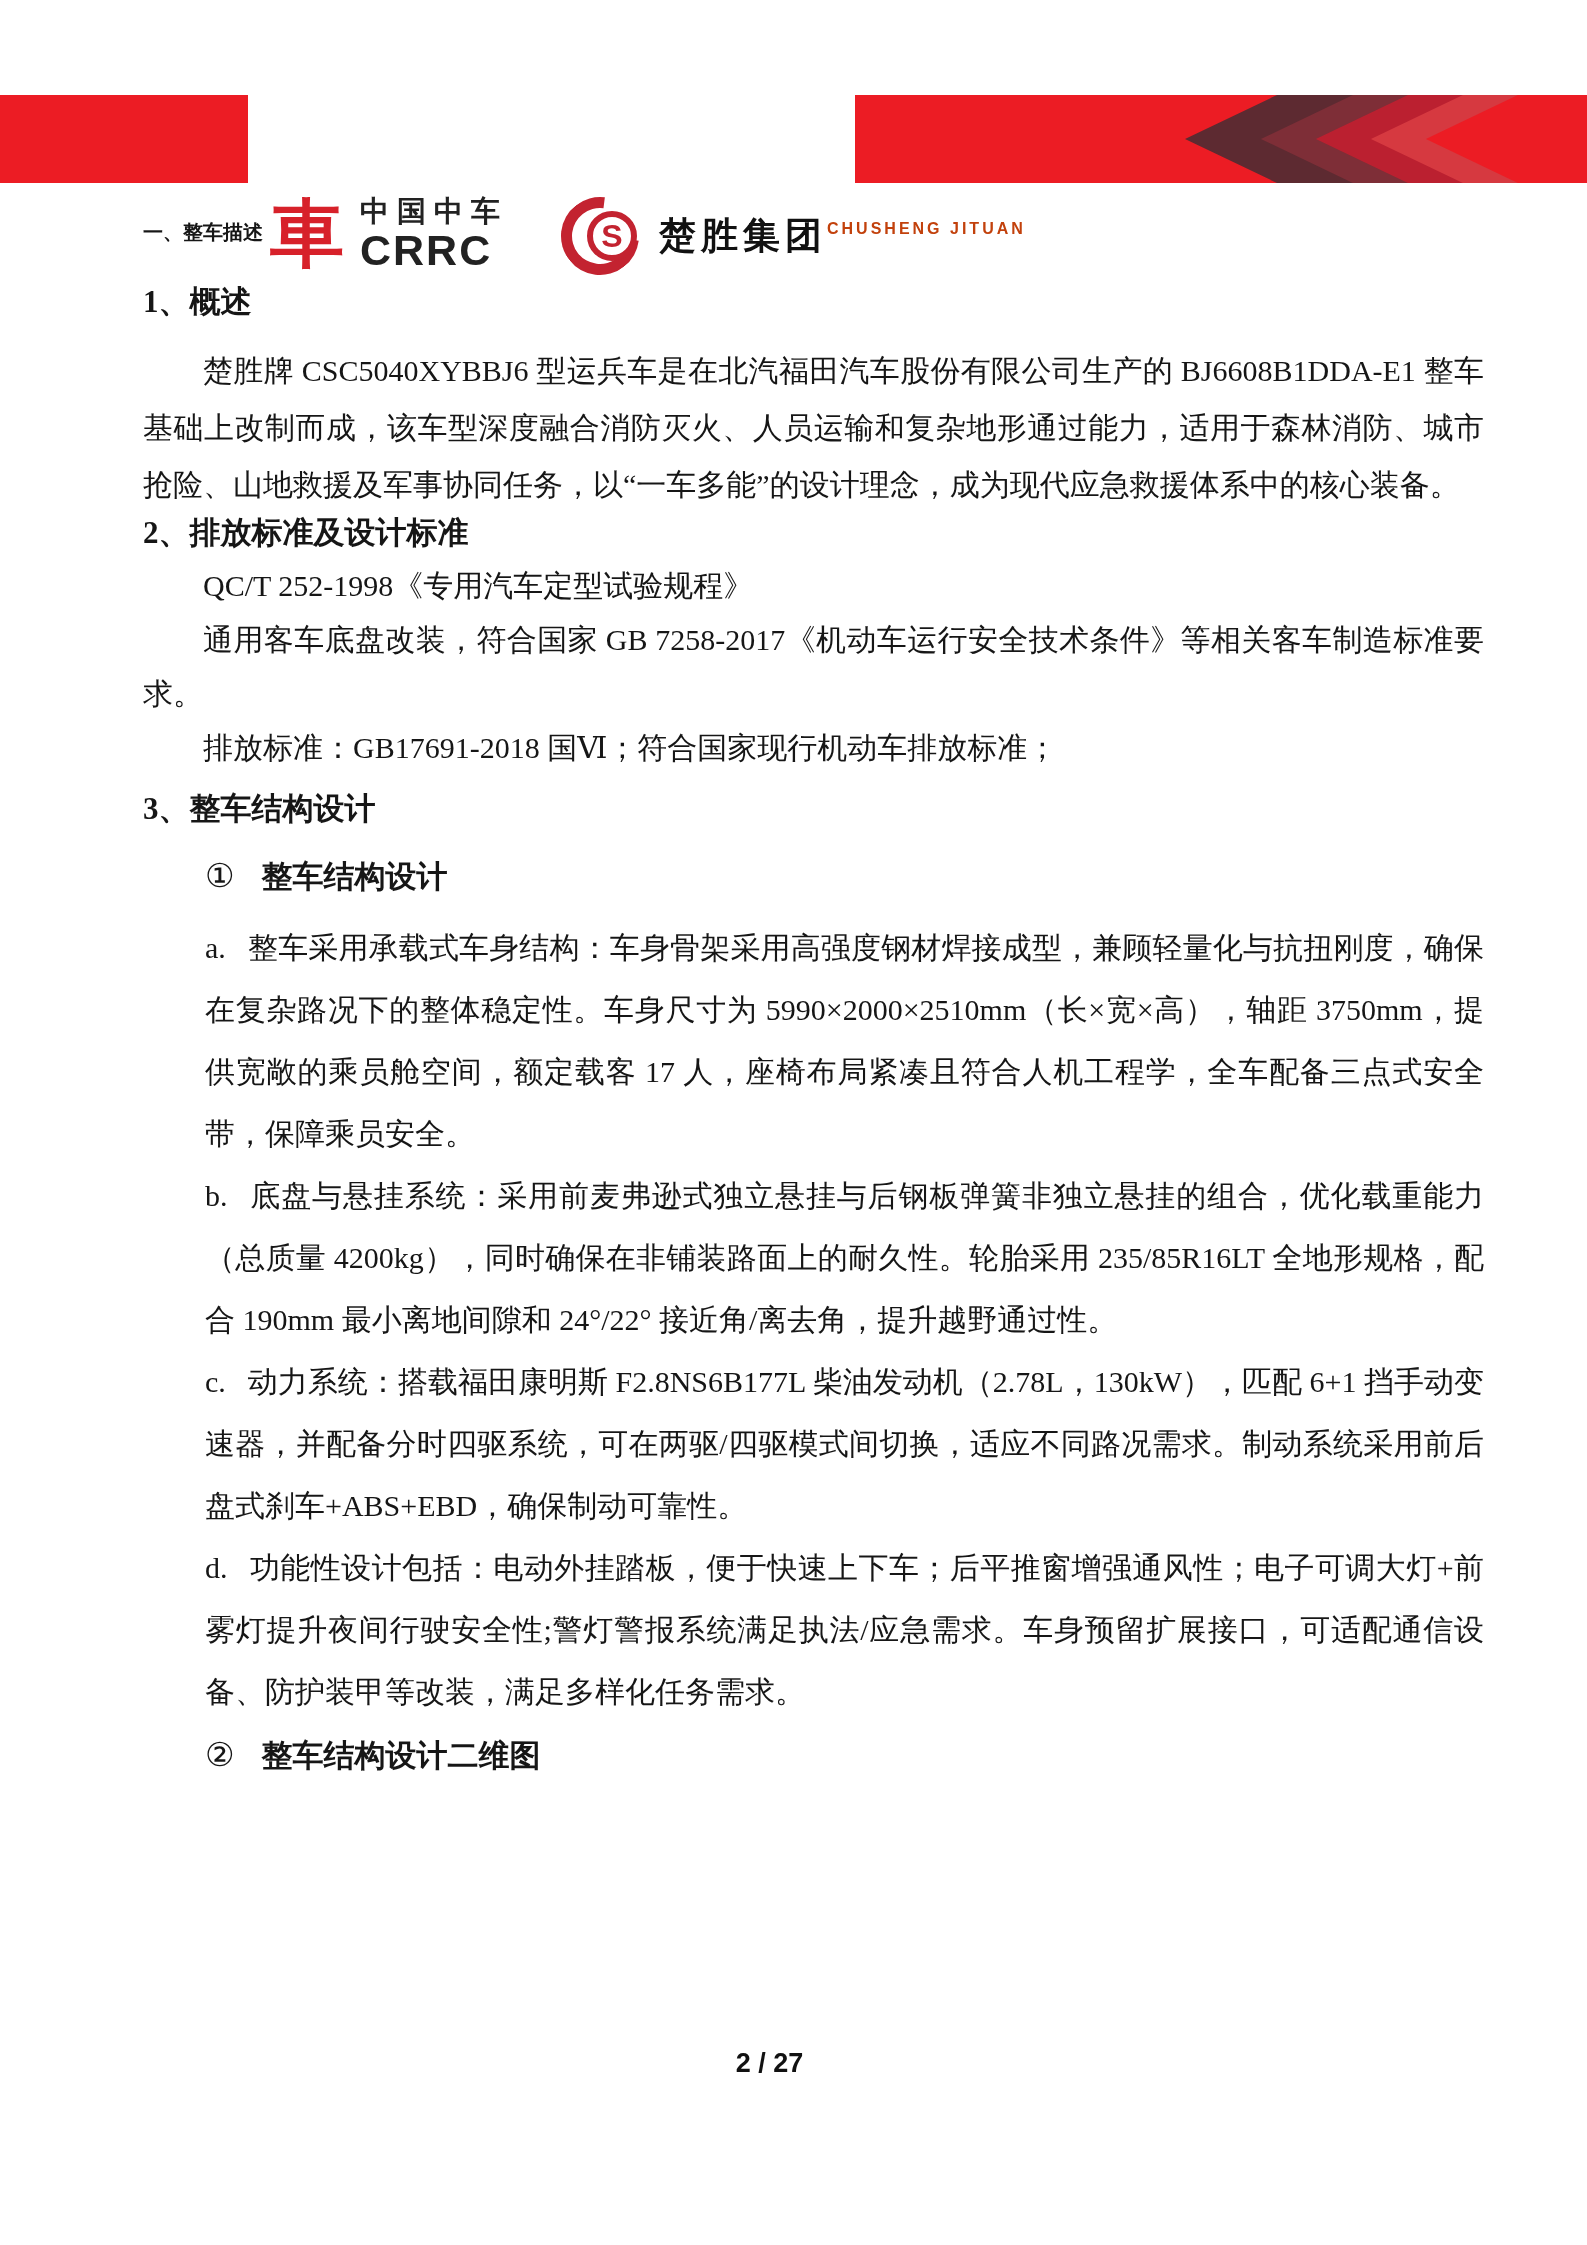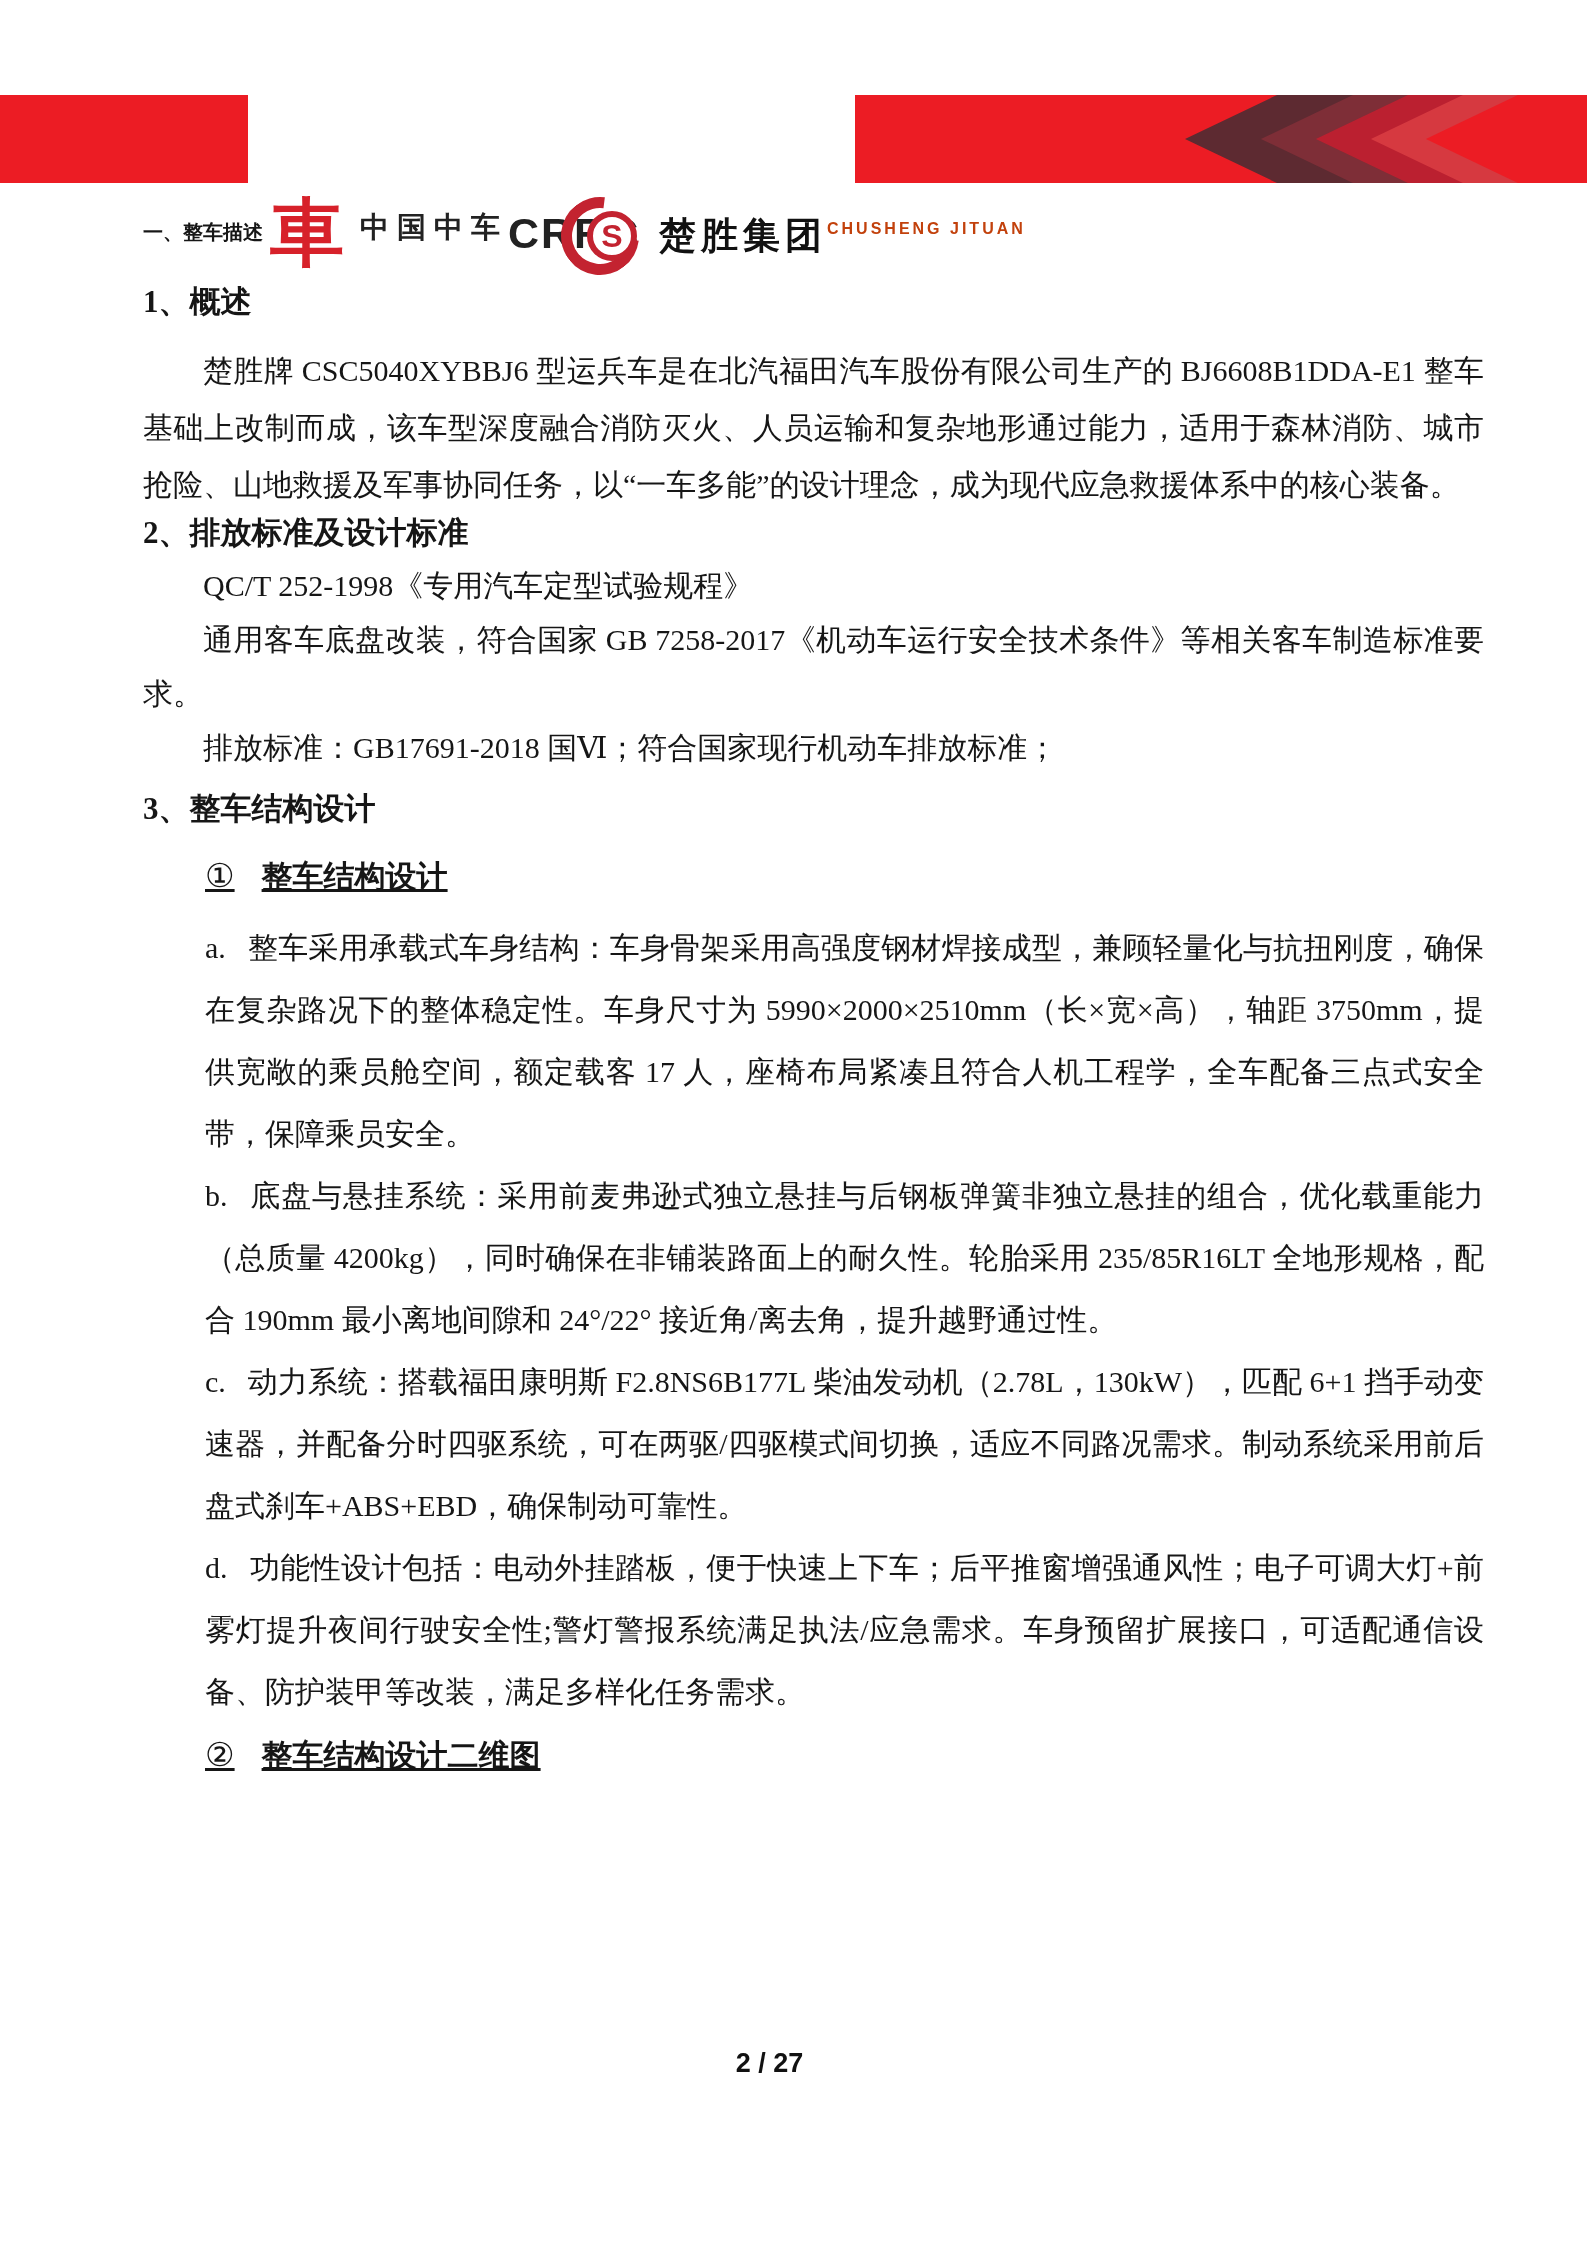--- a/index.html
+++ b/index.html
@@ -16,21 +16,21 @@
   .chev{position:absolute;top:0;height:88px;width:230px;
         clip-path:polygon(40% 0,0 50%,40% 100%,73% 100%,33% 50%,73% 0);}
   .chev.c1{left:330px;z-index:4;}
   .chev.c2{left:385px;z-index:3;}
   .chev.c3{left:440px;z-index:2;}
   .chev.c4{left:495px;z-index:1;}
   
   .logo-crrc{position:absolute;left:270px;top:100px;display:flex;align-items:center;}
   .crrc-emblem{font-size:74px;line-height:76px;font-weight:700;color:#D7212A;
                font-family:"Liberation Serif",serif;}
-  .crrc-text{margin-left:16px;display:flex;flex-direction:row;}
+  .crrc-text{margin-left:16px;display:flex;flex-direction:column;}
   .crrc-cn{font-size:29px;line-height:33px;font-weight:700;letter-spacing:8px;color:#222;}
   .crrc-en{font-size:43px;line-height:44px;font-weight:800;letter-spacing:2px;color:#222;
            font-family:"Liberation Sans",sans-serif;}
   .logo-cs{position:absolute;left:561px;top:100px;display:flex;align-items:center;}
   .cs-emblem{position:relative;width:84px;height:82px;}
   .cs-crescent{position:absolute;left:0;top:2px;width:56px;height:56px;border-radius:50%;
                border:11px solid #C32330;border-right-color:transparent;
                transform:rotate(-38deg);}
   .cs-disc{position:absolute;left:26px;top:16px;width:38px;height:38px;border-radius:50%;
            background:#fff;border:6px solid #C32330;display:flex;align-items:center;justify-content:center;}
@@ -41,21 +41,21 @@
          font-family:"Liberation Sans",sans-serif;margin-top:3px;}
   
   .doc{position:absolute;left:143px;top:212px;width:1341px;}
   .h1{font-size:20px;line-height:40px;font-weight:700;margin:0 0 30px 0;}
   .h2{font-size:31px;line-height:40px;font-weight:700;margin:0;}
   .h2.s1{margin-bottom:20px;}
   .h2.s2{margin-bottom:6px;}
   .h2.s3{margin-top:14px;margin-bottom:24px;}
   .para{font-size:30px;line-height:57px;text-align:justify;text-indent:2em;margin:0;}
   .para.tight{line-height:54px;}
-  .sub-h{font-size:31px;line-height:46px;font-weight:700;margin:0 0 17px 62px;text-decoration:underline;}
+  .sub-h{font-size:31px;line-height:46px;font-weight:700;margin:0 0 17px 62px;}
   .sub-h .marker{font-weight:400;font-size:33px;margin-right:27px;}
   .sub-h.two{margin-top:9px;margin-bottom:16px;}
   .item{font-size:30px;line-height:62px;text-align:justify;text-indent:0;
         margin:0 0 0 62px;}
   .item .marker{font-family:"Liberation Serif",serif;margin-right:22px;}
   
   .footer{position:absolute;top:2048px;left:0;width:1539px;text-align:center;
           font-family:"Liberation Sans",sans-serif;font-weight:700;font-size:27px;color:#111;}
 </style>
 </head>

